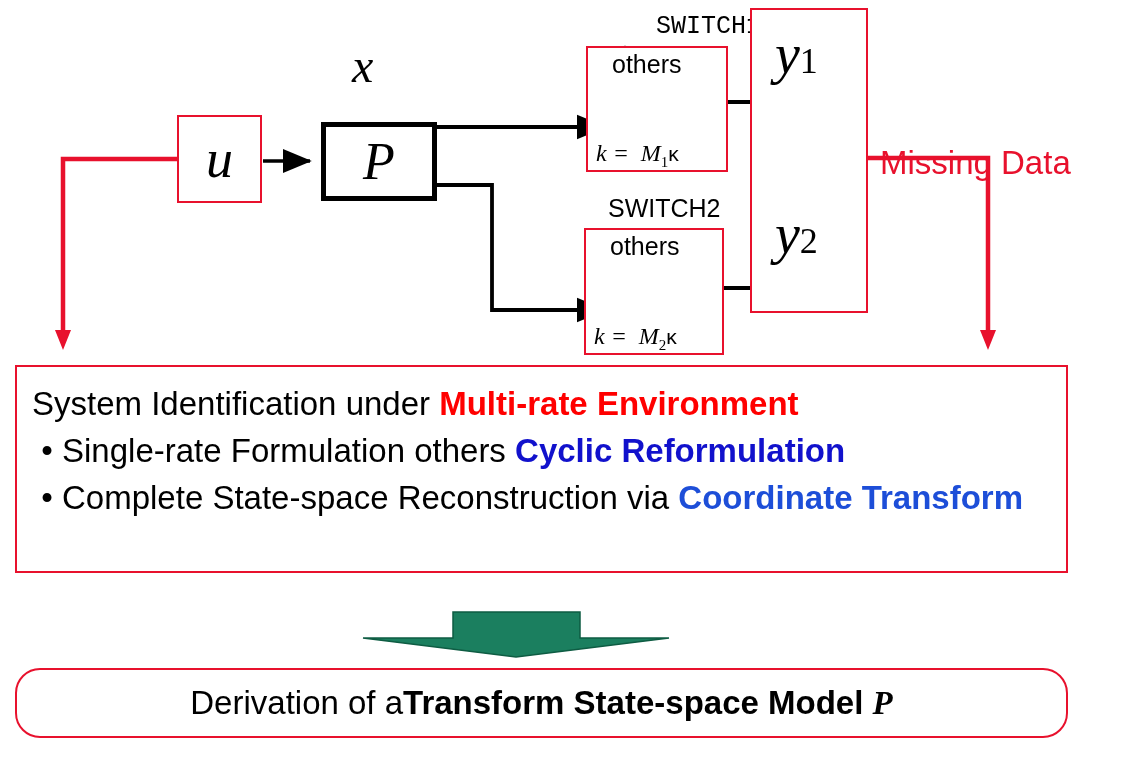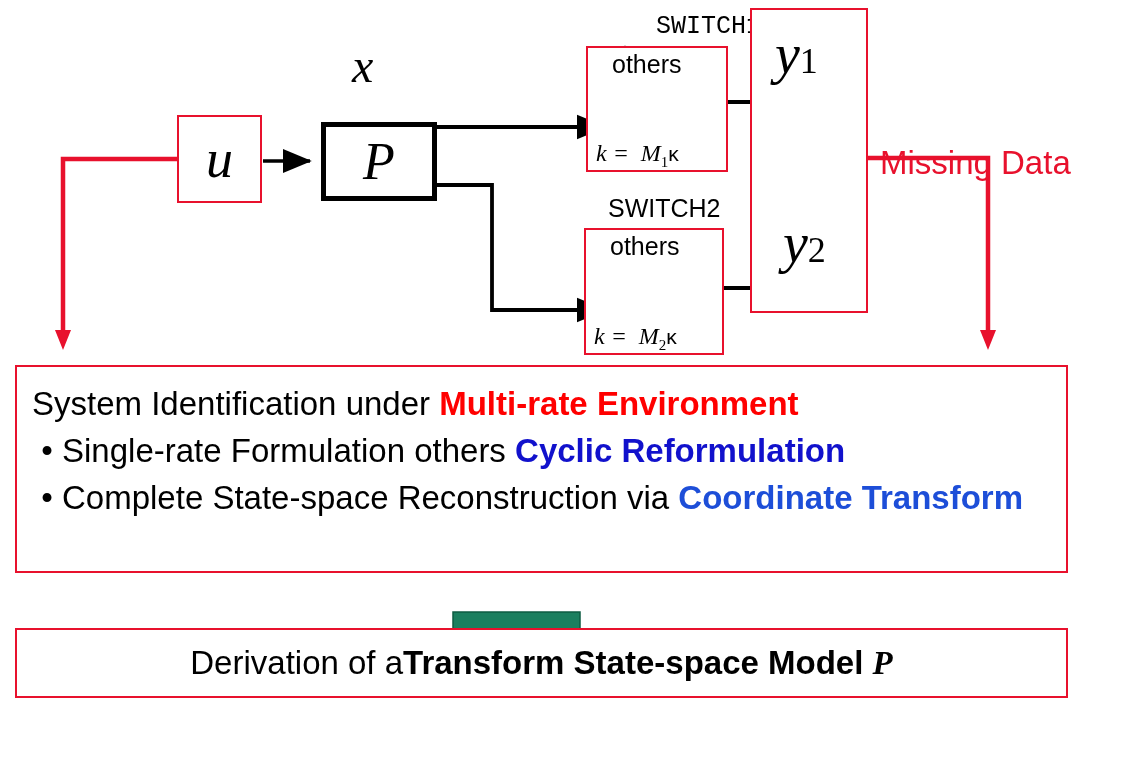--- a/index.html
+++ b/index.html
@@ -33,39 +33,39 @@
 
   .others-lab{position:absolute;font-size:25px;color:#000;}
   .krate{position:absolute;font-family:"Liberation Serif",serif;font-size:24px;color:#000;white-space:nowrap;}
   .krate i{font-style:italic;}
   .krate sub{font-size:15px;}
   .kappa{font-family:"Liberation Sans",sans-serif;font-style:normal;font-size:21px;}
 
   
   #y-box{left:750px;top:8px;width:118px;height:305px;}
   #y1-glyph{left:775px;top:26px;font-size:56px;}
-  #y2-glyph{left:775px;top:215px;font-size:56px;margin-left:8px;}
+  #y2-glyph{left:775px;top:206px;font-size:56px;}
   .ysub{font-size:36px;font-style:normal;font-family:"Liberation Serif",serif;}
 
   
   #missing-data{left:880px;top:106px;font-size:33px;color:#e8112d;white-space:nowrap;margin-top:38px;}
 
   
   #main-box{left:15px;top:365px;width:1053px;height:208px;}
   #main-inner{position:absolute;left:15px;top:14px;right:12px;}
   .line1{font-size:33px;color:#000;line-height:1.42;white-space:nowrap;}
   .bullet-row{display:flex;align-items:flex-start;font-size:33px;line-height:1.42;color:#000;}
   .bullet-dot{width:30px;flex:0 0 30px;text-align:center;}
   .bullet-text{flex:1 1 auto;}
   .red-b{color:#ff0000;font-weight:bold;}
   .blue-b{color:#1111cc;font-weight:bold;}
   .green-b{color:#1d4ed8;font-weight:bold;}
 
   
-  #bottom-box{left:15px;top:628px;width:1053px;height:70px;}
+  #bottom-box{left:15px;top:668px;width:1053px;height:70px;border-radius:25px;}
   #bottom-text{position:absolute;left:0;top:0;width:100%;height:100%;
                display:flex;align-items:center;justify-content:center;
                font-size:33px;color:#000;white-space:nowrap;}
   #bottom-text b{font-weight:bold;}
   #bottom-text .pmath{font-family:"Liberation Serif",serif;font-style:italic;font-weight:bold;}
 
   svg.overlay{position:absolute;left:0;top:0;width:1148px;height:758px;pointer-events:none;}
 </style>
 </head>
 <body>

